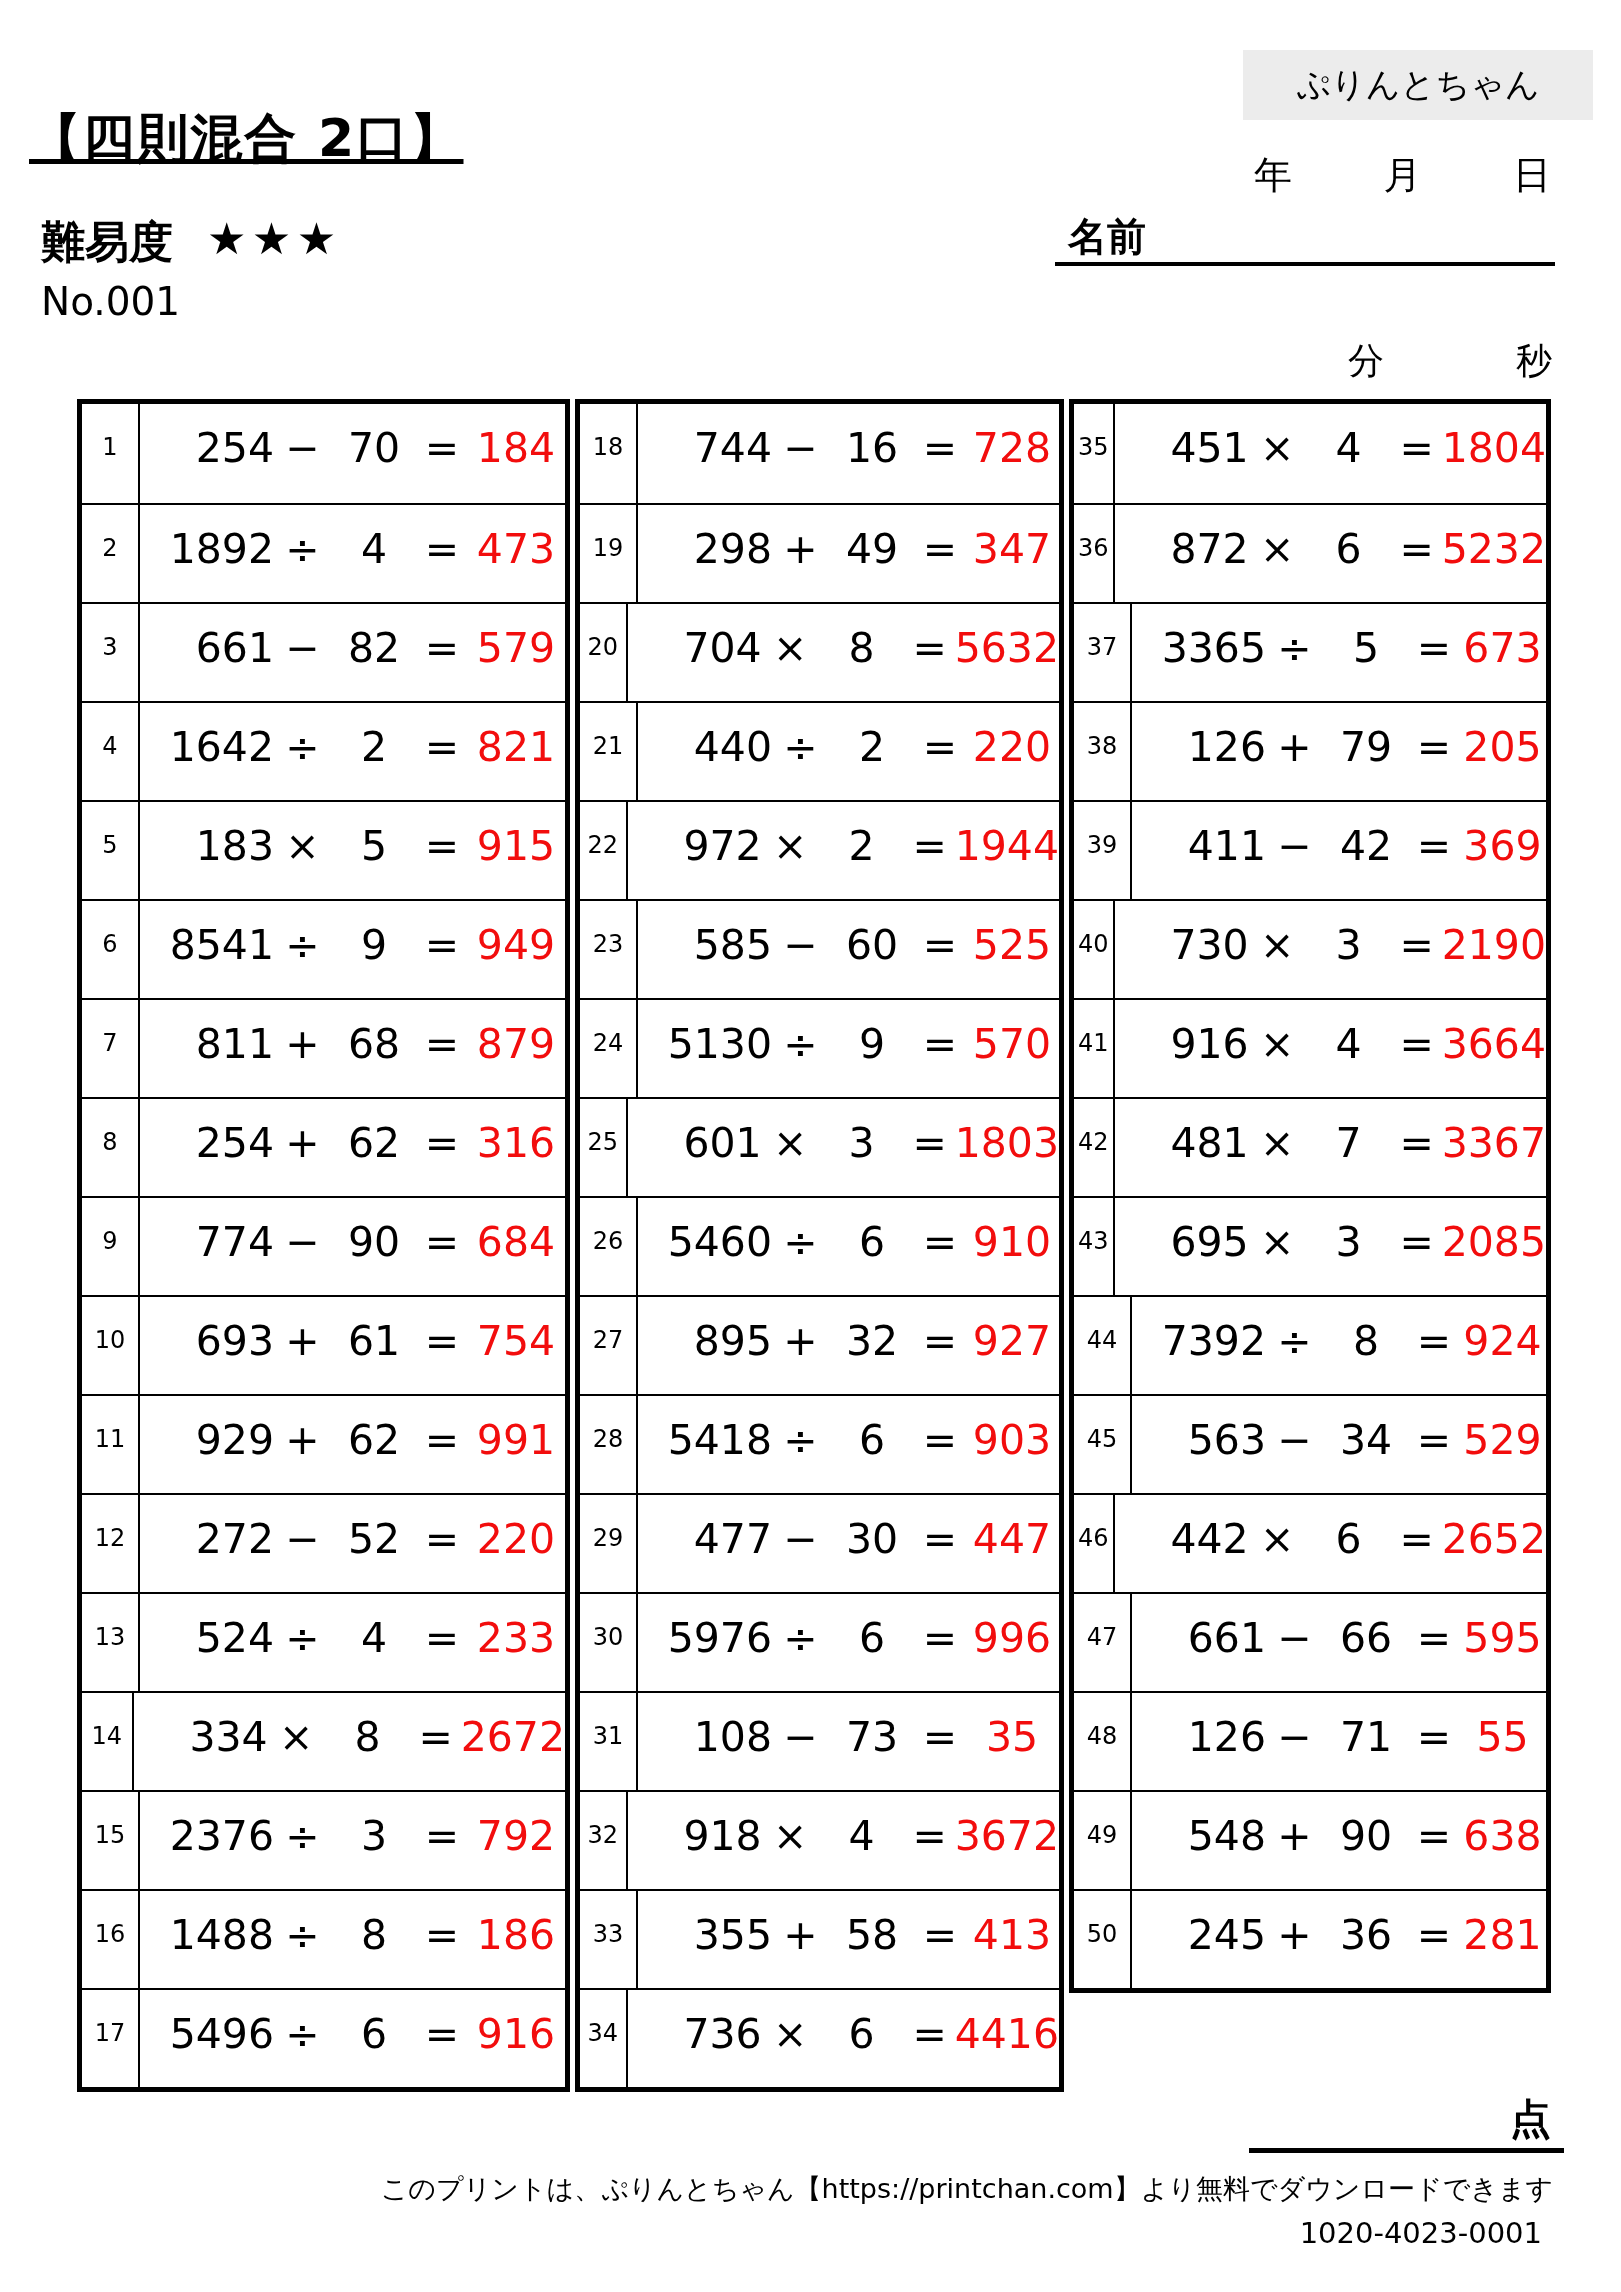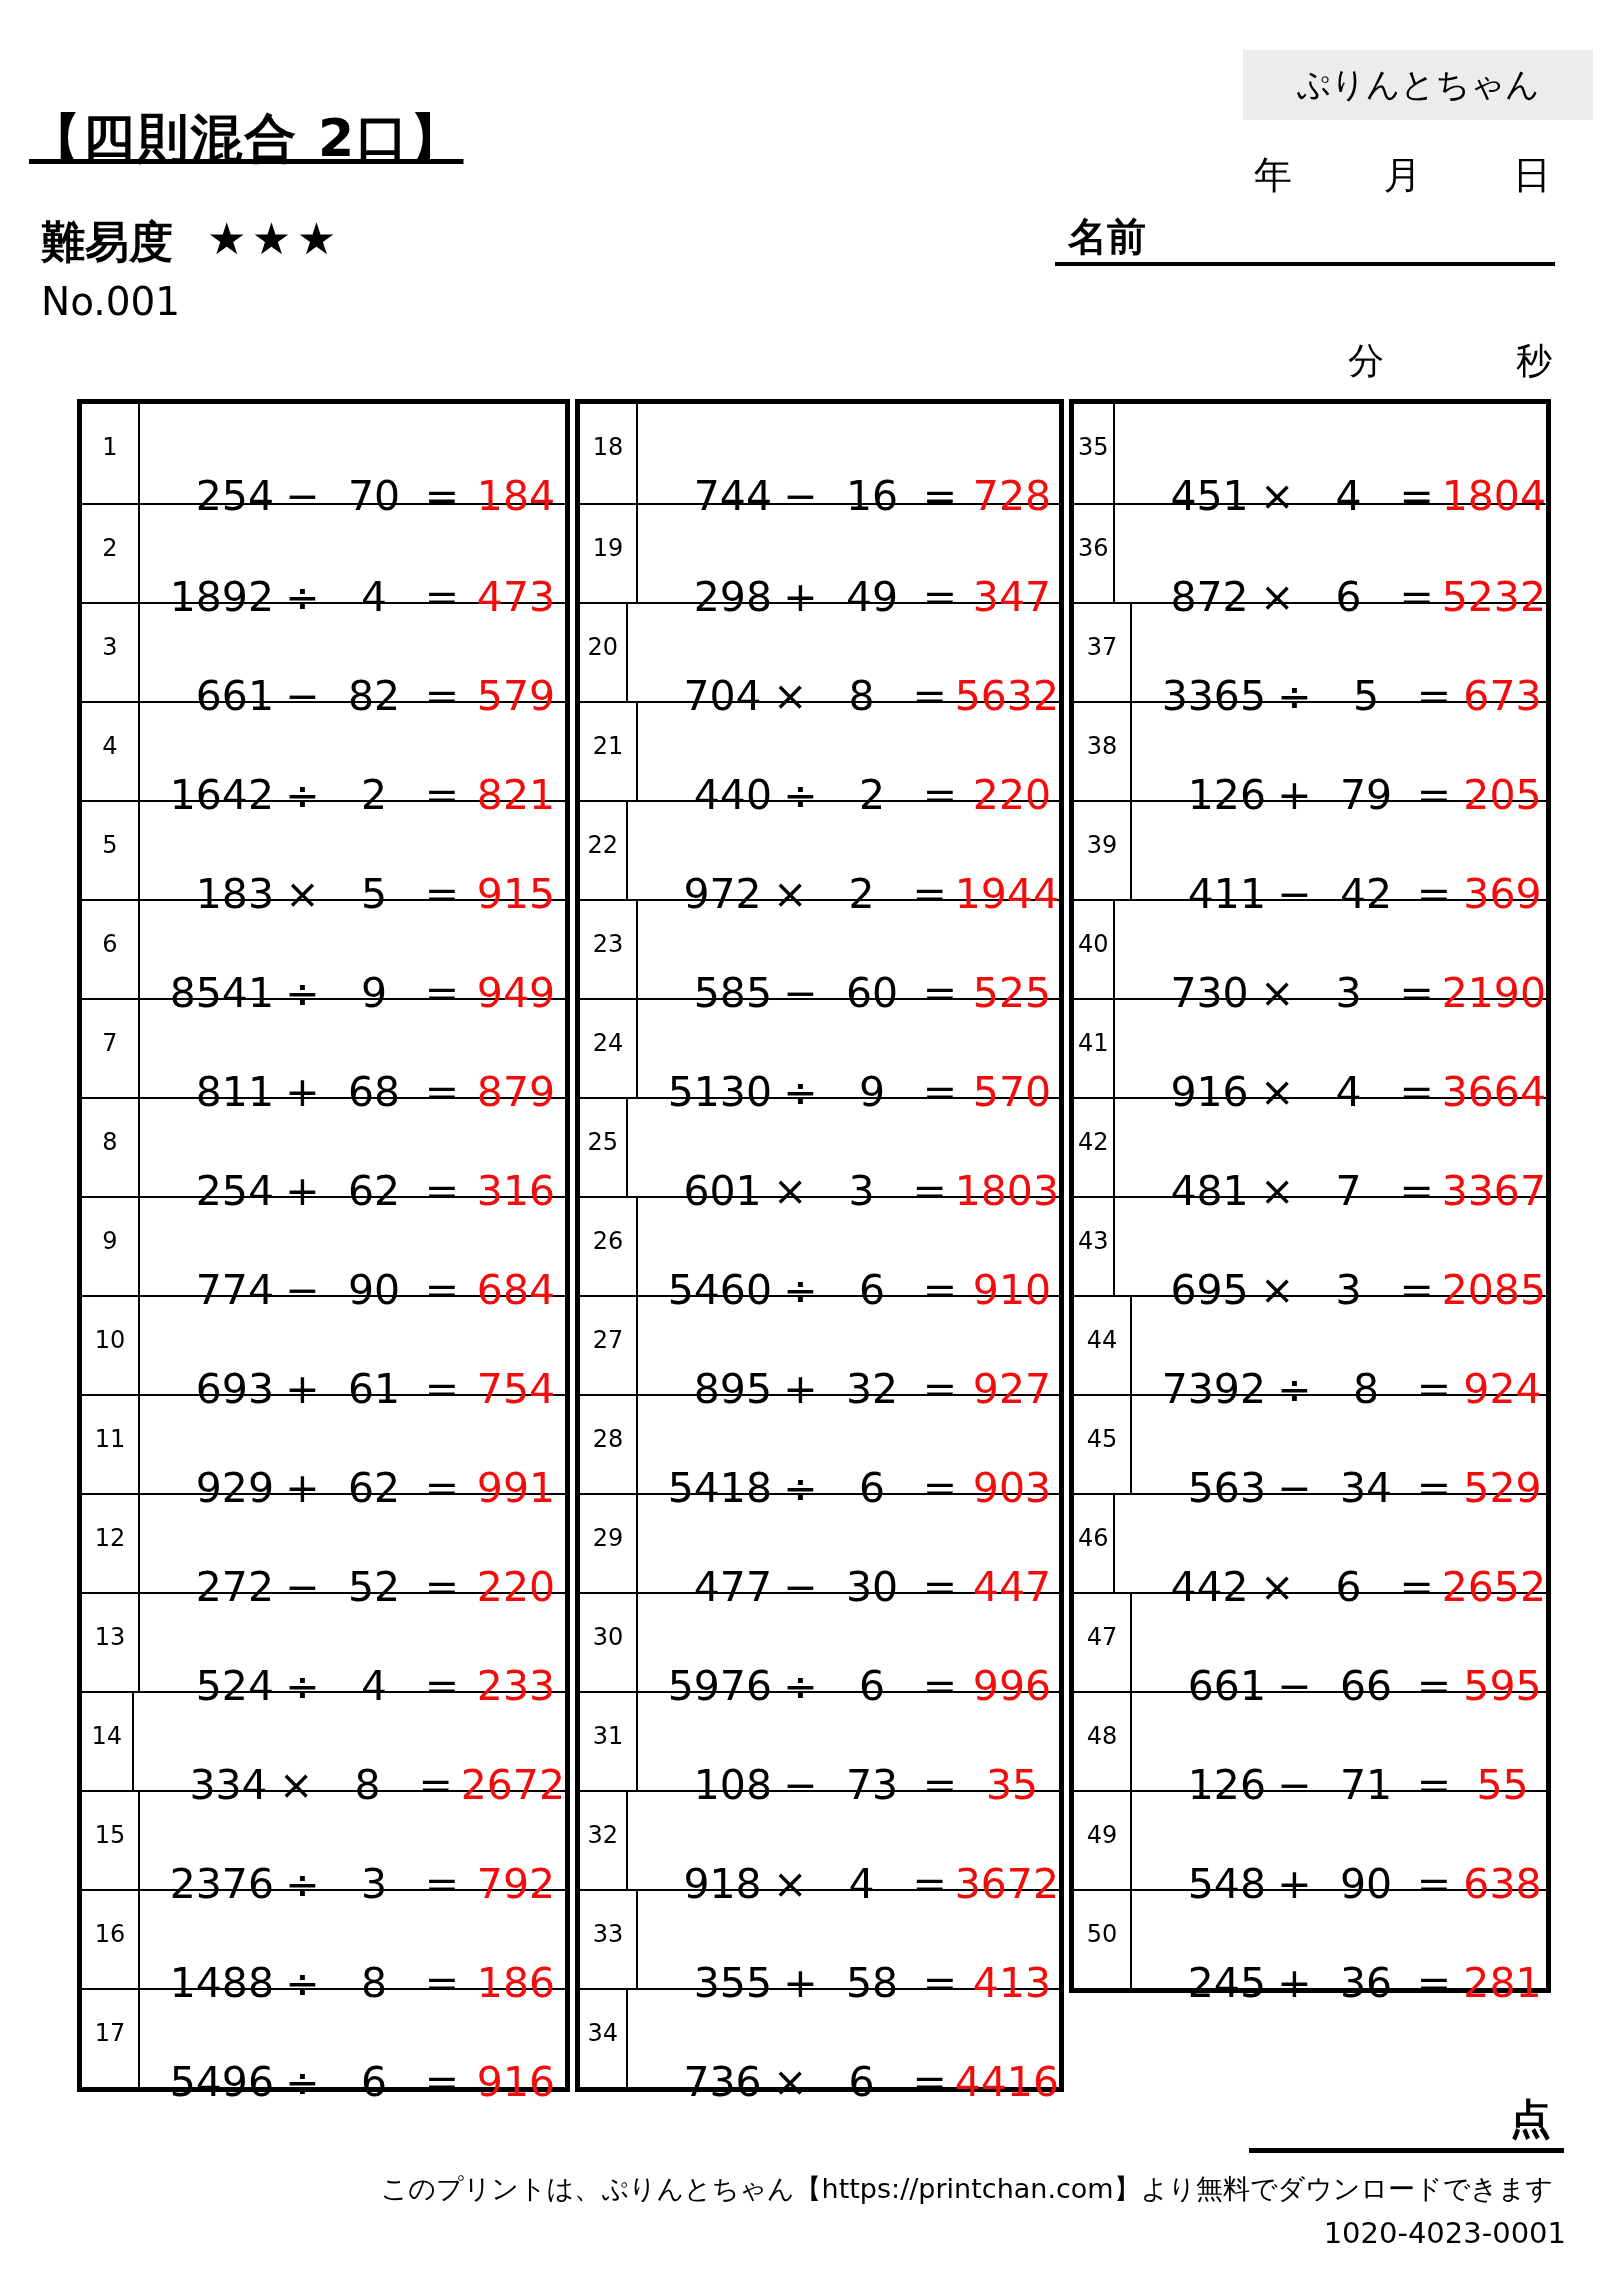--- a/index.html
+++ b/index.html
@@ -25,32 +25,32 @@
 
   
   .ptable { position:absolute; top:399px; border:5.4px solid var(--ink); box-sizing:border-box; background:#fff; }
   #col-1 { left:77px;   width:493px; }
   #col-2 { left:575px;  width:489px; }
   #col-3 { left:1069px; width:482px; }
   .prow { display:flex; height:99px; box-sizing:border-box; border-top:2.7px solid var(--ink); }
   .prow:first-child { border-top:none; }
   .pnum { width:58px; border-right:2.7px solid var(--ink); box-sizing:border-box;
     display:flex; justify-content:center; align-items:flex-start; padding-top:29px; font-size:24px; }
-  .pexp { flex:1; display:flex; align-items:flex-start; padding-top:19.7px; font-size:41px; white-space:nowrap;margin-top:48px; }
+  .pexp { flex:1; display:flex; align-items:flex-start; padding-top:19.7px; font-size:41px; white-space:nowrap; }
   .fa  { width:134px; text-align:right; }
   .fop { width:57px;  text-align:center; }
   .fb  { width:86px;  text-align:center; }
   .feq { width:50px;  text-align:center; }
   .fans{ flex:1; text-align:center; color:var(--red); }
 
   
   .score-label { left:1510px; top:2092px; font-size:41px; font-weight:bold; }
   .score-line { left:1249px; top:2148px; width:315px; height:4.5px; background:var(--ink); }
   .footer-note { left:367px; top:2171px; width:1200px; text-align:center; font-size:27px; }
-  .footer-code { right:56px; top:2216px; font-size:29px; }
+  .footer-code { right:80px; top:2216px; font-size:29px; }
 </style>
 </head>
 <body>
 
 <div class="abs brand-box">
   <span>ぷりんとちゃん</span>
 </div>
 <div class="abs title">【四則混合 2口】</div>
 <div class="abs difficulty">
   <span>難易度</span>

